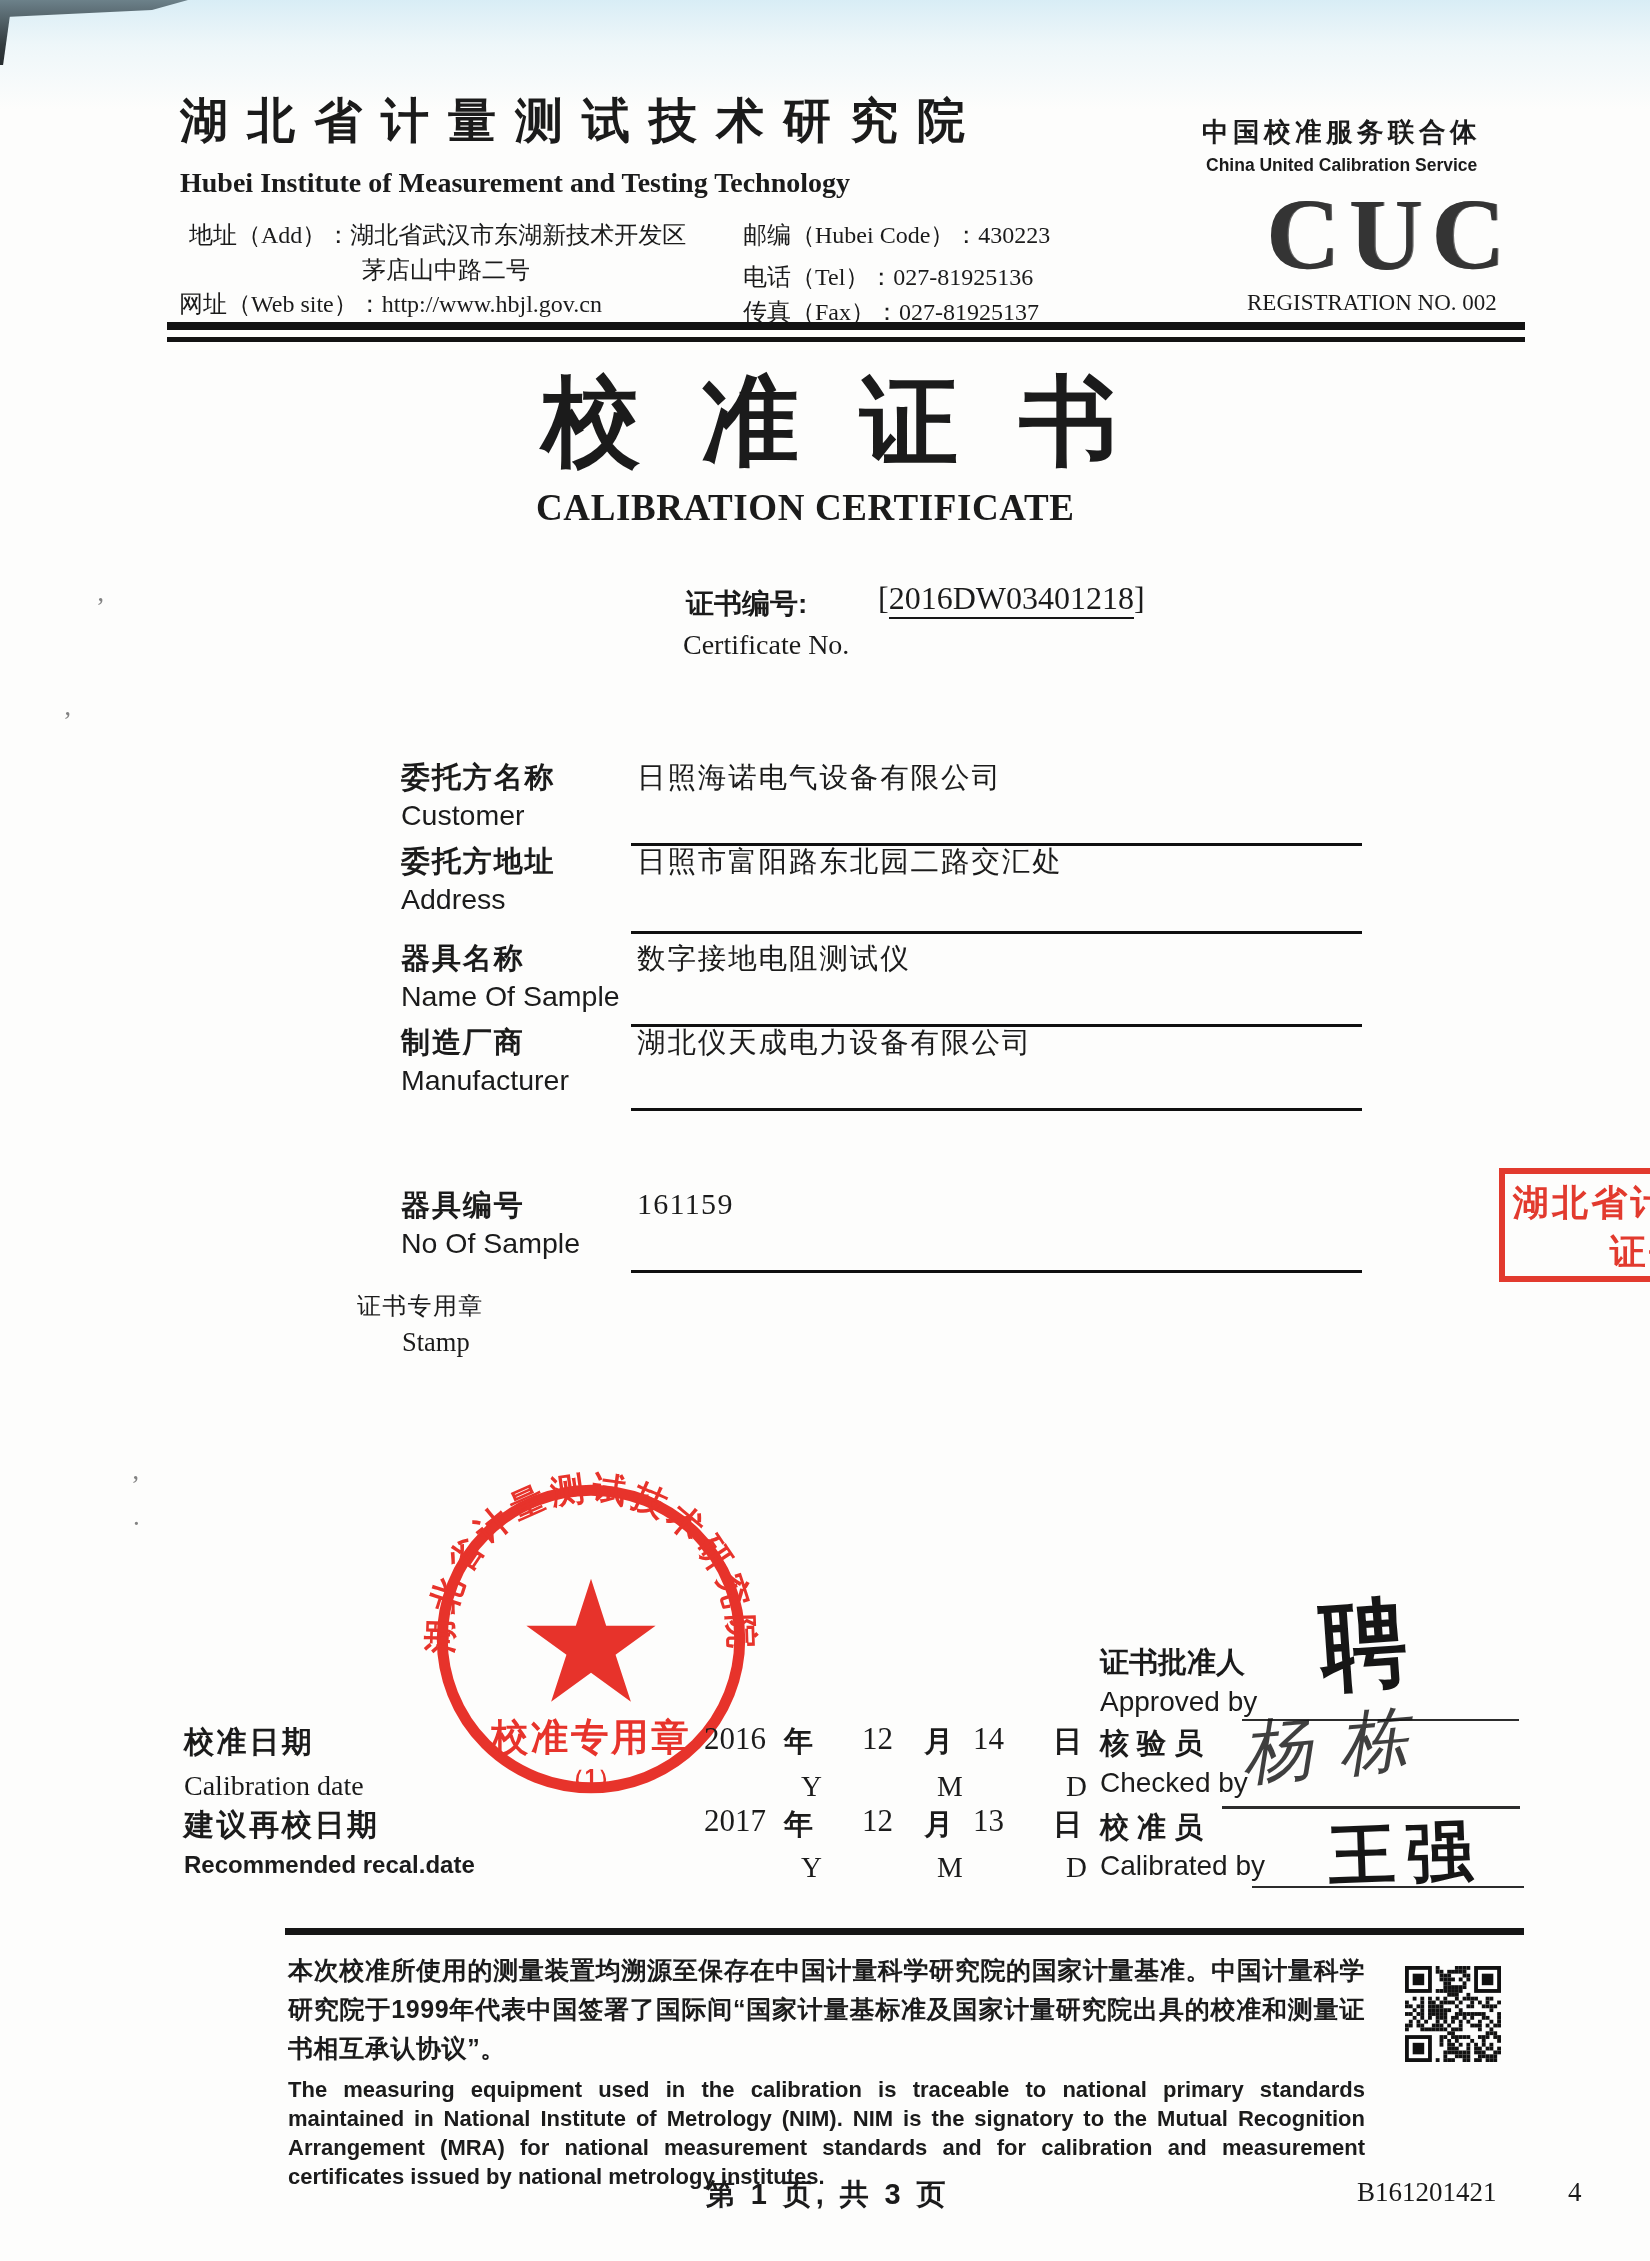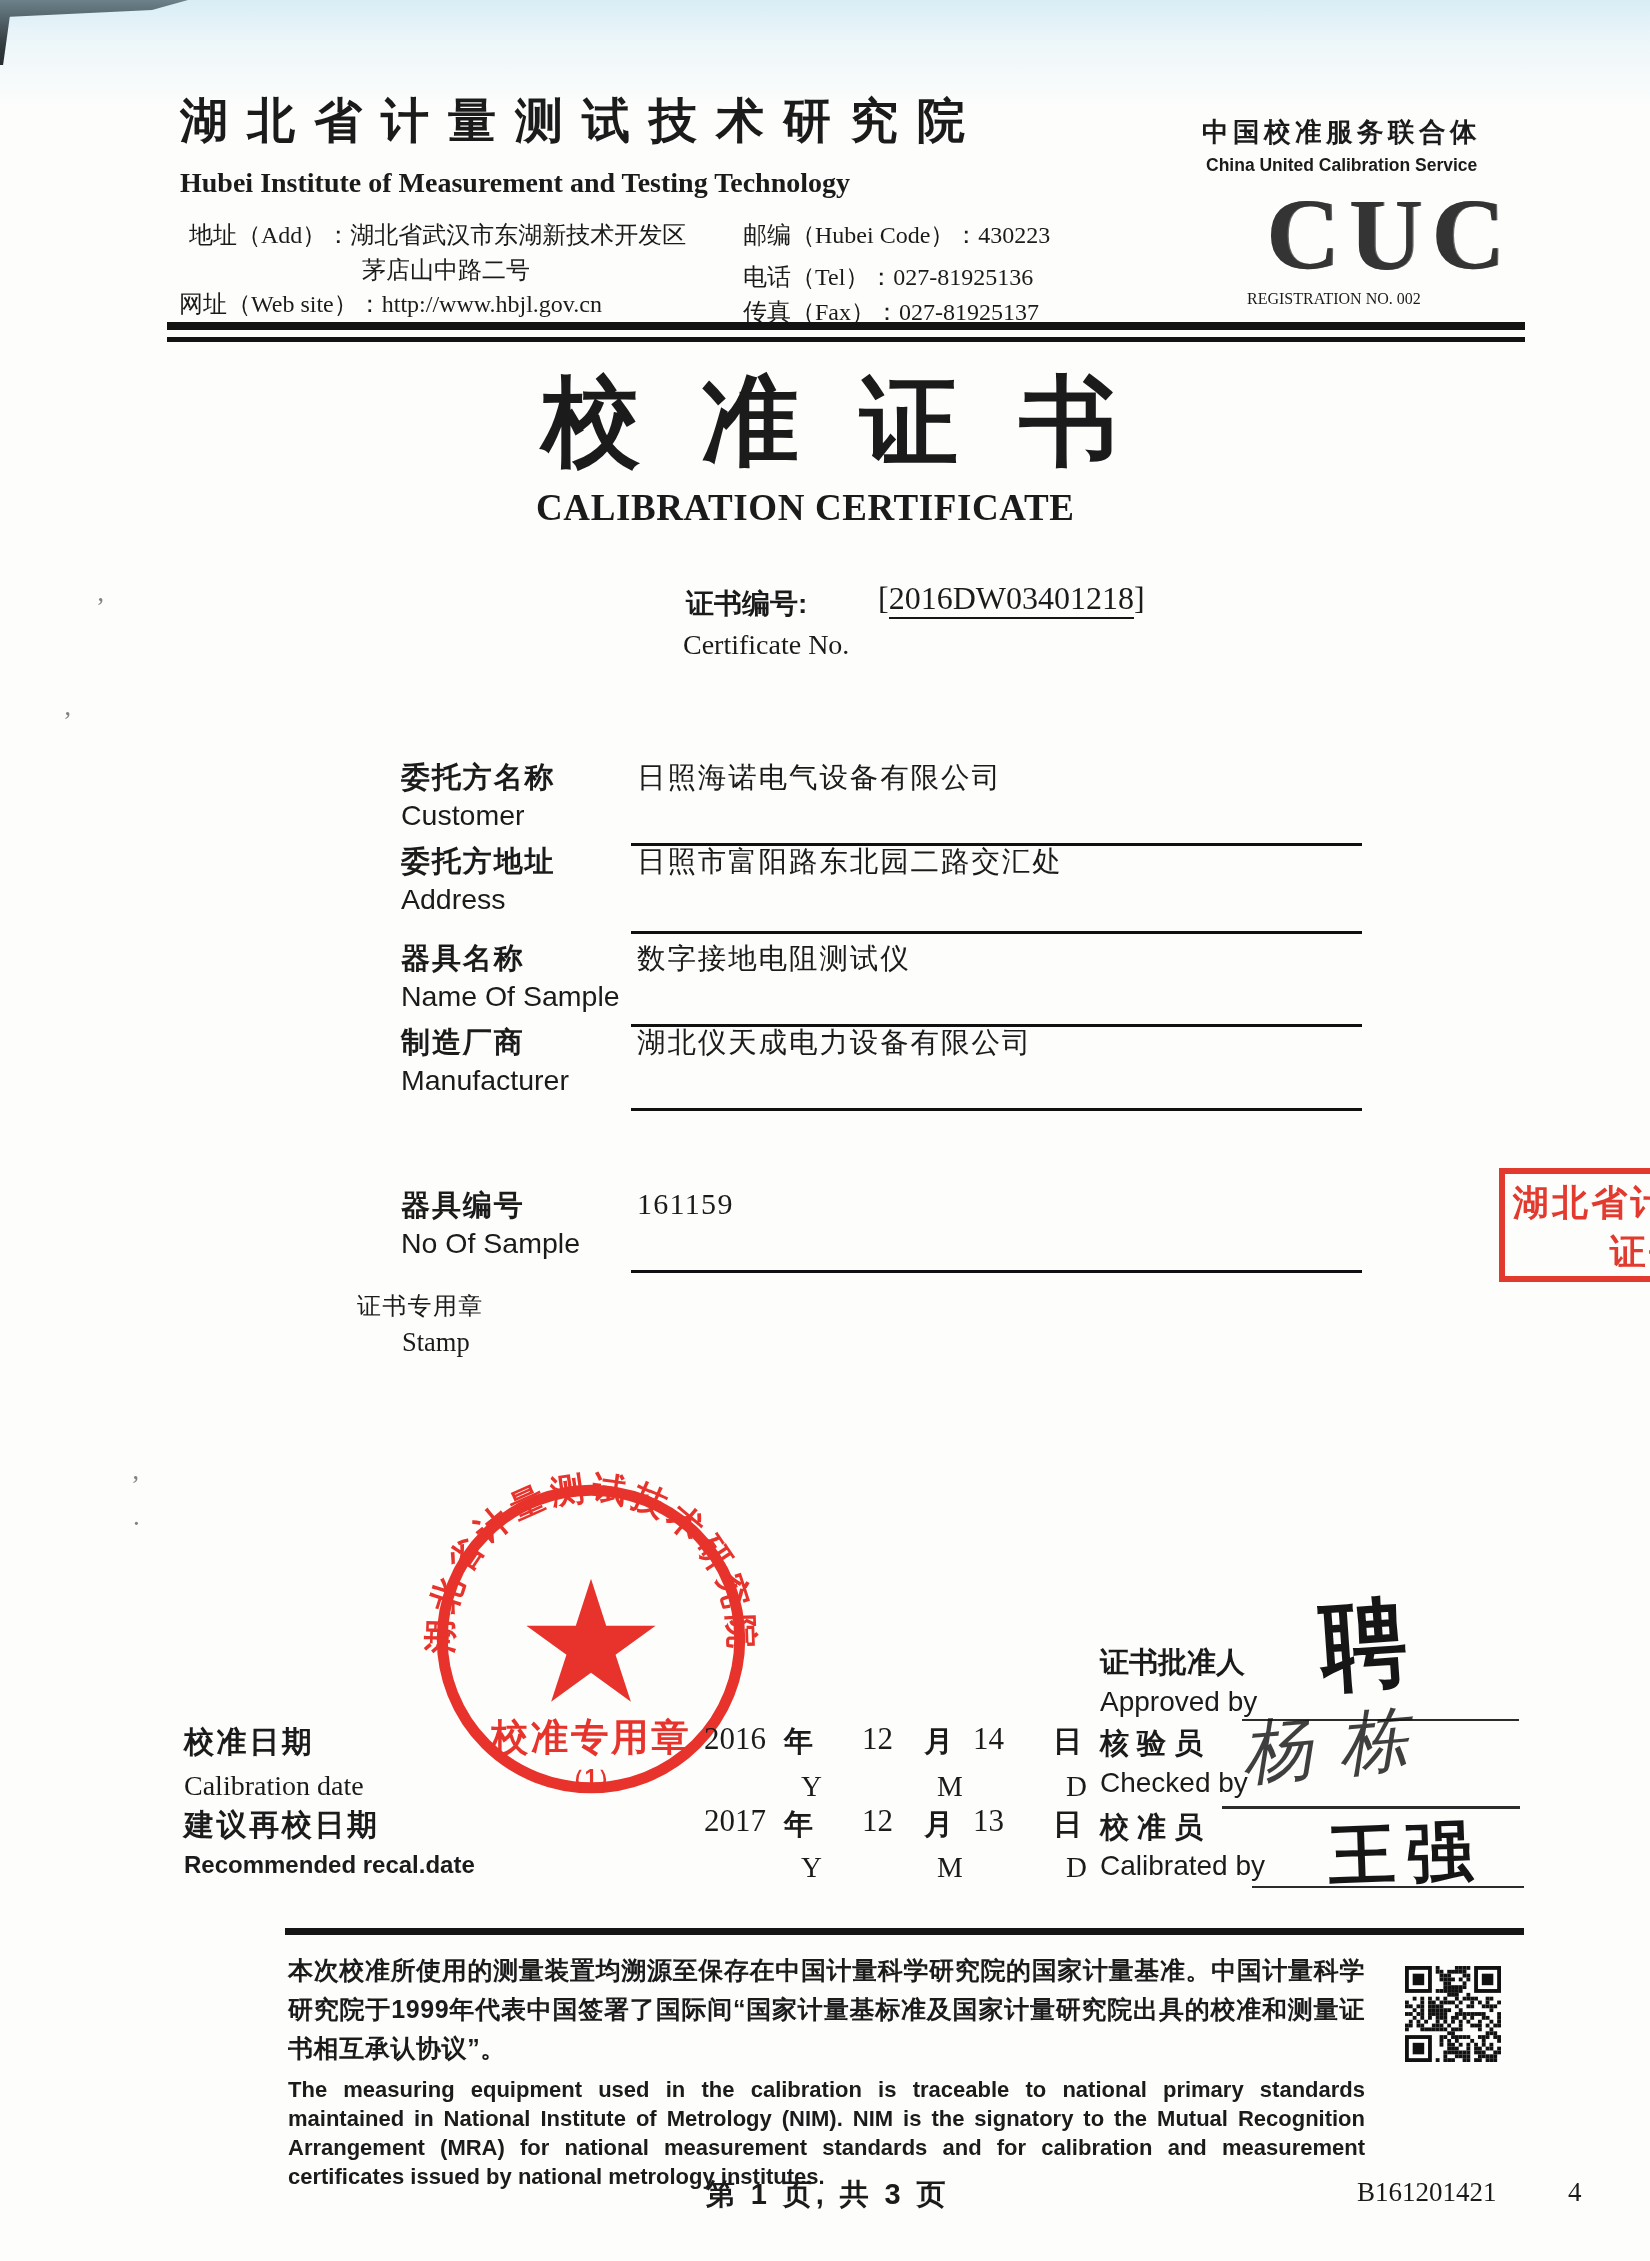--- a/index.html
+++ b/index.html
@@ -15,21 +15,21 @@
                  clip-path:polygon(0 0,100% 0,30% 100%,0 100%);}
   .speck{position:absolute;color:#5a5a5a;opacity:.75;font-size:27px;font-family:"Liberation Serif",serif;}
   
   .inst-cn{left:180px;top:89px;font-size:48px;font-weight:bold;letter-spacing:19px;white-space:nowrap;}
   .inst-en{left:180px;top:167px;font-size:28px;font-weight:bold;font-family:"Liberation Serif",serif;white-space:nowrap;}
   .contact{font-size:24px;font-family:"Liberation Serif",serif;white-space:nowrap;}
   .cuc-cn{left:1202px;top:114px;font-size:26.5px;font-weight:bold;letter-spacing:4.5px;white-space:nowrap;}
   .cuc-en{left:1206px;top:155px;font-size:17.5px;font-weight:bold;white-space:nowrap;}
   .cuc-abbr{left:1266px;top:176px;font-size:102px;font-weight:bold;font-family:"Liberation Serif",serif;
             letter-spacing:9px;color:#343434;text-shadow:1.3px 0 0 #6a6a6a;}
-  .cuc-reg{left:1247px;top:290px;font-size:16px;font-family:"Liberation Serif",serif;white-space:nowrap;}
+  .cuc-reg{left:1247px;top:290px;font-size:23px;font-family:"Liberation Serif",serif;white-space:nowrap;}
   .rule1{left:167px;top:322px;width:1358px;height:8.4px;background:#131313;}
   .rule2{left:167px;top:337px;width:1358px;height:4.5px;background:#131313;}
   
   .title-cn{left:542px;top:357px;font-size:98px;font-weight:bold;letter-spacing:61px;white-space:nowrap;}
   .title-en{left:536px;top:486px;font-size:37px;font-weight:bold;font-family:"Liberation Serif",serif;letter-spacing:0.6px;white-space:nowrap;}
   .certno-cn{left:686px;top:585px;font-size:28px;font-weight:bold;}
   .certno-val{left:878px;top:580px;font-size:32px;font-family:"Liberation Serif",serif;white-space:nowrap;}
   .certno-val .num{border-bottom:2.6px solid #161616;padding-bottom:1.3px;}
   .certno-en{left:683px;top:629px;font-size:28px;font-family:"Liberation Serif",serif;}
   

